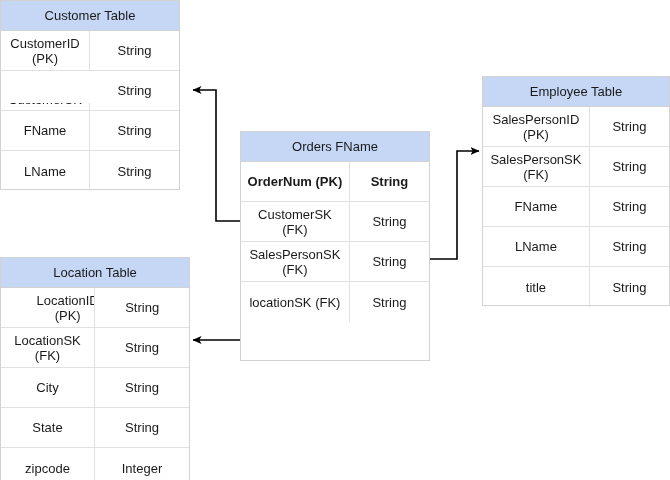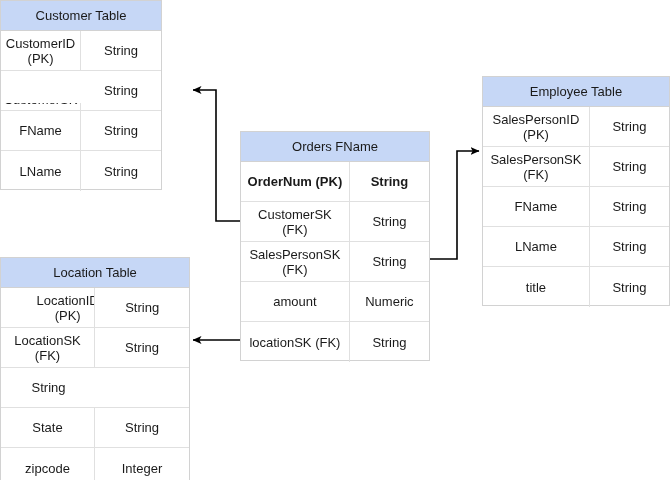--- a/index.html
+++ b/index.html
@@ -37,20 +37,21 @@
     justify-content: center;
     font-size: 13px;
     line-height: 15px;
     text-align: center;
     color: #1a1a1a;
   }
   .er-row {
     box-sizing: border-box;
     display: flex;
     border-bottom: 1px solid #e0e0e0;
+    justify-content: center;
   }
   .er-row:last-child {
     border-bottom: none;
   }
   .er-cell {
     box-sizing: border-box;
     display: flex;
     align-items: center;
     justify-content: center;
     text-align: center;
@@ -84,21 +85,21 @@
       </marker>
     </defs>
     <g id="connector-paths">
         <polyline points="240,221 216,221 216,90 193,90" fill="none" stroke="#000000" stroke-width="1.6" marker-end="url(#arrowhead)"></polyline>
         <polyline points="430,259 457,259 457,151 479,151" fill="none" stroke="#000000" stroke-width="1.6" marker-end="url(#arrowhead)"></polyline>
         <polyline points="240,340 193,340" fill="none" stroke="#000000" stroke-width="1.6" marker-end="url(#arrowhead)"></polyline>
       </g>
   </svg>
 
   <div id="tables-layer">
-      <div class="er-table" style="left: 0px; top: 0px; width: 162px; height: 190px; border-color: rgb(210, 210, 210);">
+      <div class="er-table" style="left: 0px; top: 0px; width: 180px; height: 190px; border-color: rgb(210, 210, 210);">
         <div class="thead" style="height: 30px; background: rgb(198, 215, 246);">Customer Table</div>
         <div class="er-row" style="height: 40px;">
           <div class="er-cell name" style="width: 95px;">CustomerID (PK)</div>
           <div class="er-cell type" style="width: 95px;">String</div>
         </div>
         <div class="er-row" style="height: 40px;">
           <div class="er-cell name" style="width: 95px; margin-top: 32px;">CustomerSK
 (FK)</div>
           <div class="er-cell type" style="width: 95px;">String</div>
         </div>
@@ -115,20 +116,21 @@
         <div class="thead" style="height: 30px; background: rgb(198, 215, 246);">Location Table</div>
         <div class="er-row" style="height: 40px;">
           <div class="er-cell name" style="width: 95px; padding-left: 44px;">LocationID (PK)</div>
           <div class="er-cell type" style="width: 95px;">String</div>
         </div>
         <div class="er-row" style="height: 40px;">
           <div class="er-cell name" style="width: 95px;">LocationSK (FK)</div>
           <div class="er-cell type" style="width: 95px;">String</div>
         </div>
         <div class="er-row" style="height: 40px;">
+          <div class="er-cell name" style="width: 95px;">City</div>
           <div class="er-cell type" style="width: 95px;">String</div>
         </div>
         <div class="er-row" style="height: 40px;">
           <div class="er-cell name" style="width: 95px;">State</div>
           <div class="er-cell type" style="width: 95px;">String</div>
         </div>
         <div class="er-row" style="height: 40px;">
           <div class="er-cell name" style="width: 95px;">zipcode</div>
           <div class="er-cell type" style="width: 95px;">Integer</div>
         </div>
@@ -140,24 +142,20 @@
           <div class="er-cell type" style="width: 80px;">String</div>
         </div>
         <div class="er-row" style="height: 40px;">
           <div class="er-cell name" style="width: 110px;">CustomerSK (FK)</div>
           <div class="er-cell type" style="width: 80px;">String</div>
         </div>
         <div class="er-row" style="height: 40px;">
           <div class="er-cell name" style="width: 110px;">SalesPersonSK
 (FK)</div>
           <div class="er-cell type" style="width: 80px;">String</div>
-        </div>
-        <div class="er-row" style="height: 40px;">
-          <div class="er-cell name" style="width: 110px;">amount</div>
-          <div class="er-cell type" style="width: 80px;">Numeric</div>
         </div>
         <div class="er-row" style="height: 40px;">
           <div class="er-cell name" style="width: 110px;">locationSK (FK)</div>
           <div class="er-cell type" style="width: 80px;">String</div>
         </div>
       </div>
       <div class="er-table" style="left: 482px; top: 76px; width: 188px; height: 230px; border-color: rgb(210, 210, 210);">
         <div class="thead" style="height: 30px; background: rgb(198, 215, 246);">Employee Table</div>
         <div class="er-row" style="height: 40px;">
           <div class="er-cell name" style="width: 108px;">SalesPersonID (PK)</div>

